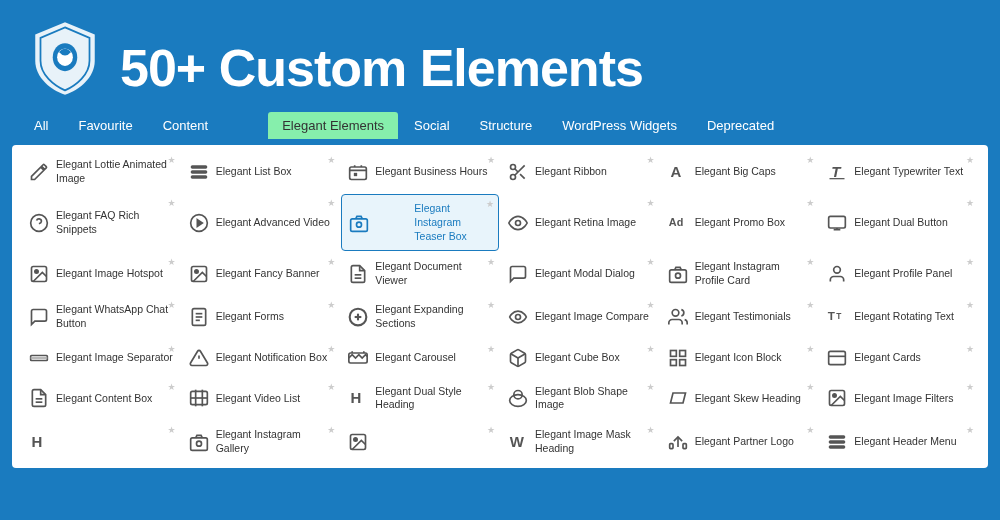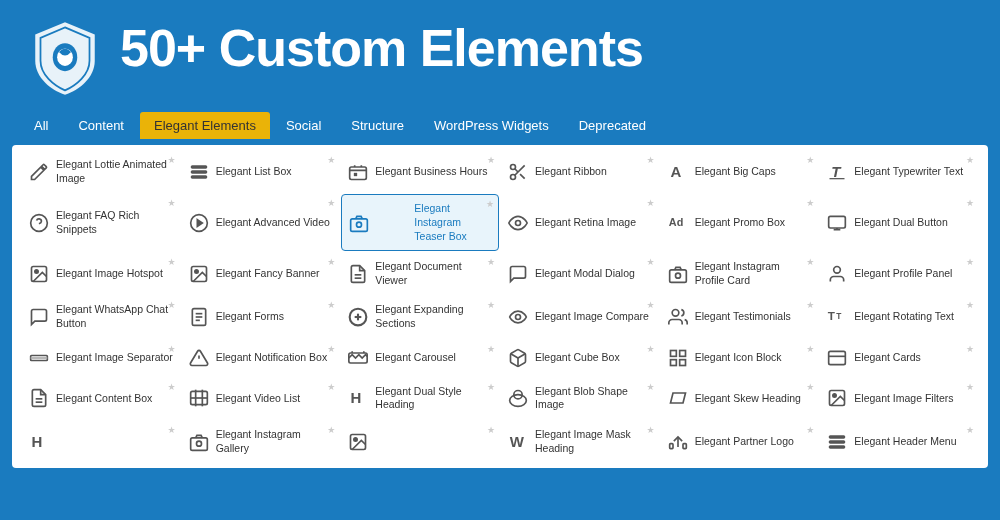--- a/index.html
+++ b/index.html
@@ -7,21 +7,21 @@
       width: 1000px;
       height: 520px;
       background: #1a7bbf;
       font-family: Arial, sans-serif;
       overflow: hidden;
     }
 
     
     .header {
       display: flex;
-      align-items: flex-start;
+      align-items: flex-end;
       padding: 18px 30px 14px 30px;
     }
     .shield-icon {
       width: 70px;
       height: 80px;
       margin-right: 20px;
       flex-shrink: 0;
     }
     .header-title {
       color: white;
@@ -40,22 +40,23 @@
       margin-bottom: 6px;
     }
     .tab {
       padding: 6px 14px;
       color: white;
       font-size: 13px;
       cursor: pointer;
       border-radius: 3px 3px 0 0;
     }
     .tab.active {
-      background: #eab308;
+      background: #86efac;
       color: #333;
+      margin-left: 44px;
     }
 
     
     .grid-container {
       background: white;
       margin: 0 12px 8px 12px;
       border-radius: 4px;
       padding: 6px 10px;
     }
 
@@ -115,20 +116,21 @@
     <path d="M40 10 L68 22 L68 48 C68 64 53 76 40 82 C27 76 12 64 12 48 L12 22 Z" fill="none" stroke="#1a7bbf" stroke-width="2"></path>
     <ellipse cx="40" cy="44" rx="14" ry="16" fill="#1a7bbf"></ellipse>
     <ellipse cx="40" cy="44" rx="9" ry="10" fill="white"></ellipse>
     <path d="M33 38 Q40 30 47 38 Q40 46 33 38Z" fill="#1a7bbf"></path>
   </svg>
   <h1 class="header-title">50+ Custom Elements</h1>
 </div>
 
 <div class="tabs-bar">
   <div class="tab">All</div>
+  <div class="tab">Favourite</div>
   <div class="tab">Content</div>
   <div class="tab active">Elegant Elements</div>
   <div class="tab">Social</div>
   <div class="tab">Structure</div>
   <div class="tab">WordPress Widgets</div>
   <div class="tab">Deprecated</div>
 </div>
 
 <div class="grid-container">
   <div class="grid" id="grid">

